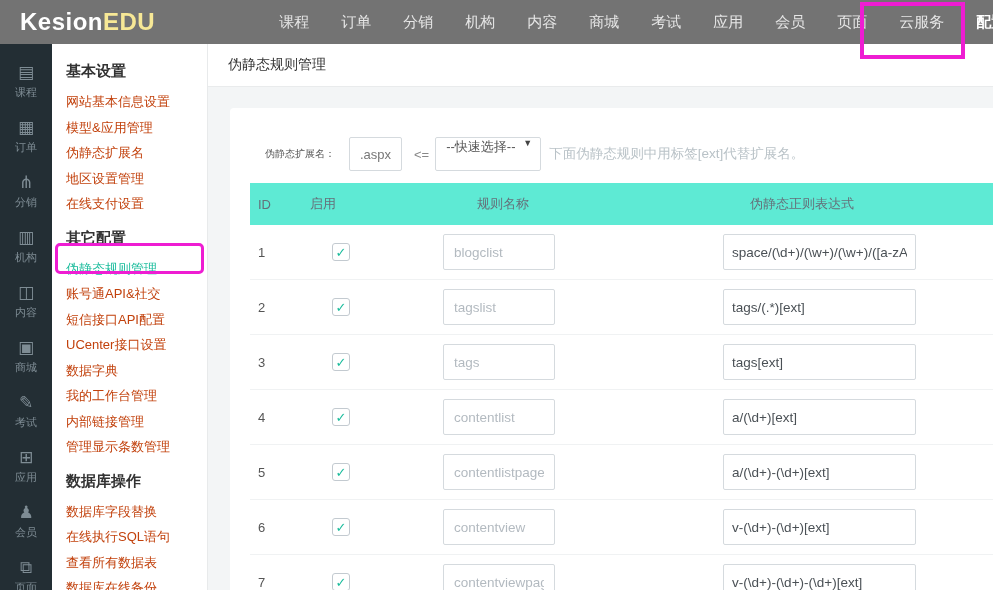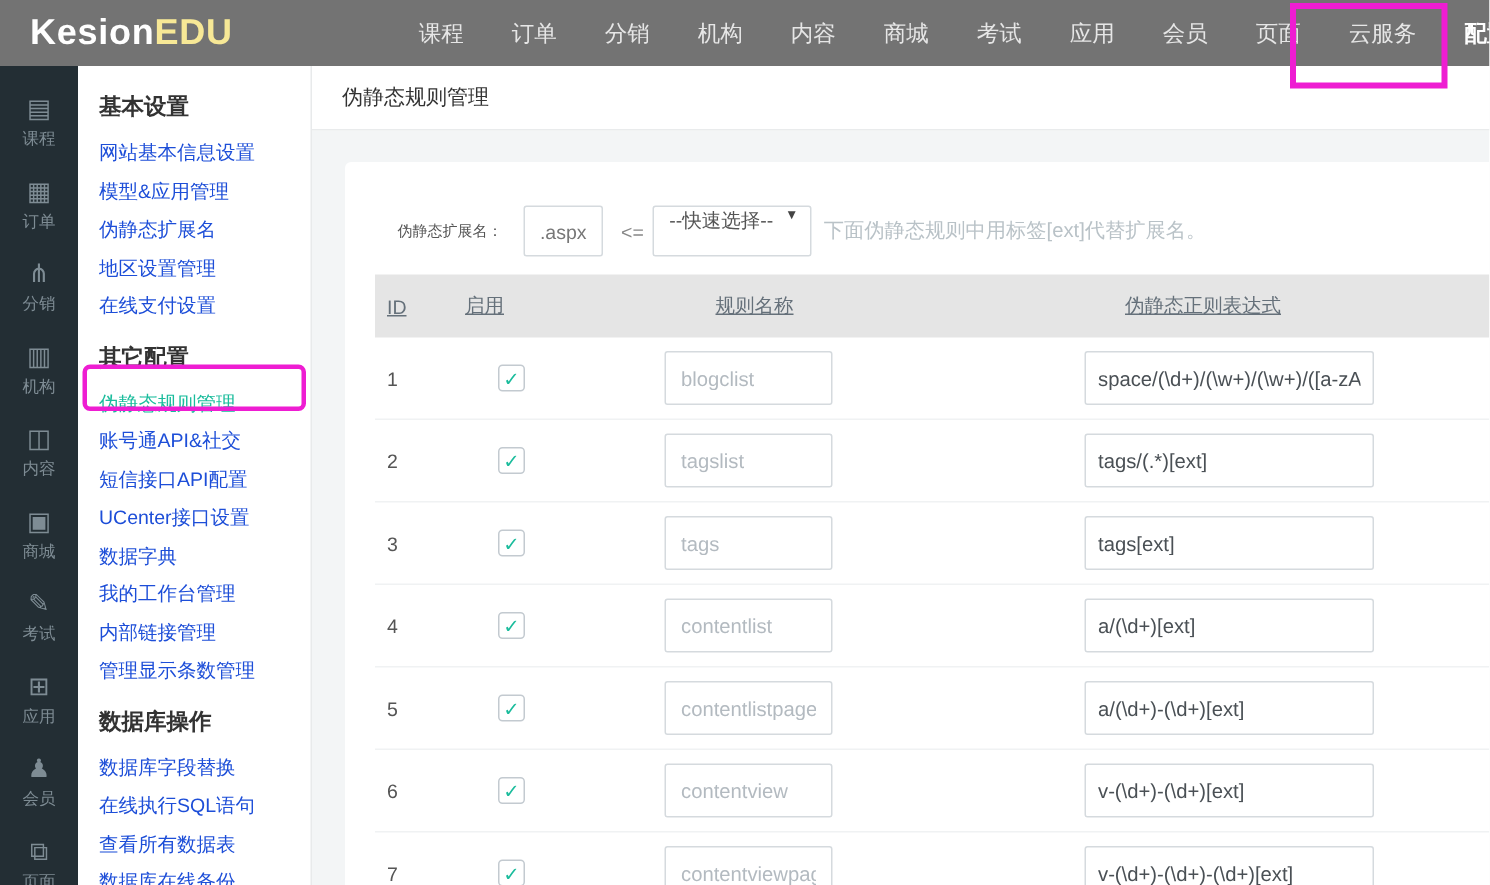--- a/index.html
+++ b/index.html
@@ -24,21 +24,21 @@
   .icon-item { height:55px; display:flex; flex-direction:column; align-items:center;
     justify-content:center; color:#7e8c94; cursor:pointer; }
   .icon-item .glyph { font-size:17px; line-height:20px; }
   .icon-item .ilabel { font-size:11px; margin-top:2px; }
 
   
   .subsidebar { position:absolute; left:52px; top:44px; width:156px; height:546px;
     background:#ffffff; border-right:1px solid #e8eaeb; padding:18px 0 0 14px; }
   .side-header { font-size:15px; font-weight:bold; color:#333; margin:12px 0 8px 0; }
   .side-header:first-child { margin-top:0; }
-  .side-item { font-size:13px; color:#1d4ed8; line-height:25.5px; cursor:pointer;
+  .side-item { font-size:13px; color:#c2410c; line-height:25.5px; cursor:pointer;
     white-space:nowrap; }
   .side-item.active { color:#1abc9c; }
 
   
   .main { position:absolute; left:208px; top:44px; width:785px; height:546px;
     background:#f3f5f6; }
   .titlebar { height:43px; background:#ffffff; border-bottom:1px solid #e9ebec;
     display:flex; align-items:center; padding-left:20px; font-size:14px; color:#333; }
   .content { height:503px; padding:21px 0 0 22px; }
   .card { background:#ffffff; border-radius:4px 0 0 0; width:763px; height:482px;
@@ -52,22 +52,22 @@
     font-family:"Liberation Sans",sans-serif; }
   .lte { font-size:13px; color:#888; margin:0 6px 0 12px; }
   .select { width:106px; height:34px; border:1px solid #d5dade; border-radius:2px;
     display:flex; justify-content:space-between;
     padding:0 8px 0 10px; font-size:13px; color:#555; cursor:pointer; }
   .select .arrow { font-size:9px; color:#444; }
   .hint { font-size:13.5px; color:#b9c2c7; margin-left:8px; white-space:nowrap; }
 
   
   .grid-row { display:grid; grid-template-columns:60px 115px 285px 1fr; align-items:center; }
-  .thead { background:#e5e5e5; height:42px; font-size:13px; color:#65707a;
-    margin-right:0;text-decoration:underline; }
+  .thead { background:#5eead4; height:42px; font-size:13px; color:#65707a;
+    margin-right:0; }
   .th-id { padding-left:8px; }
   .th-name { padding-left:52px; }
   .th-regex { padding-left:40px; }
   .trow { height:55px; border-bottom:1px solid #f0f2f3; }
   .td-id { padding-left:8px; font-size:13px; color:#555; }
   .checkbox { width:18px; height:18px; margin-left:22px; border:1px solid #c3cad0;
     border-radius:3px; background:#fff; display:flex; align-items:center;
     justify-content:center; cursor:pointer; }
   .checkbox .check { color:#1abc9c; font-size:13px; font-weight:bold; line-height:1; }
   .name-input { width:112px; height:36px; margin-left:18px; border:1px solid #d5dade;

